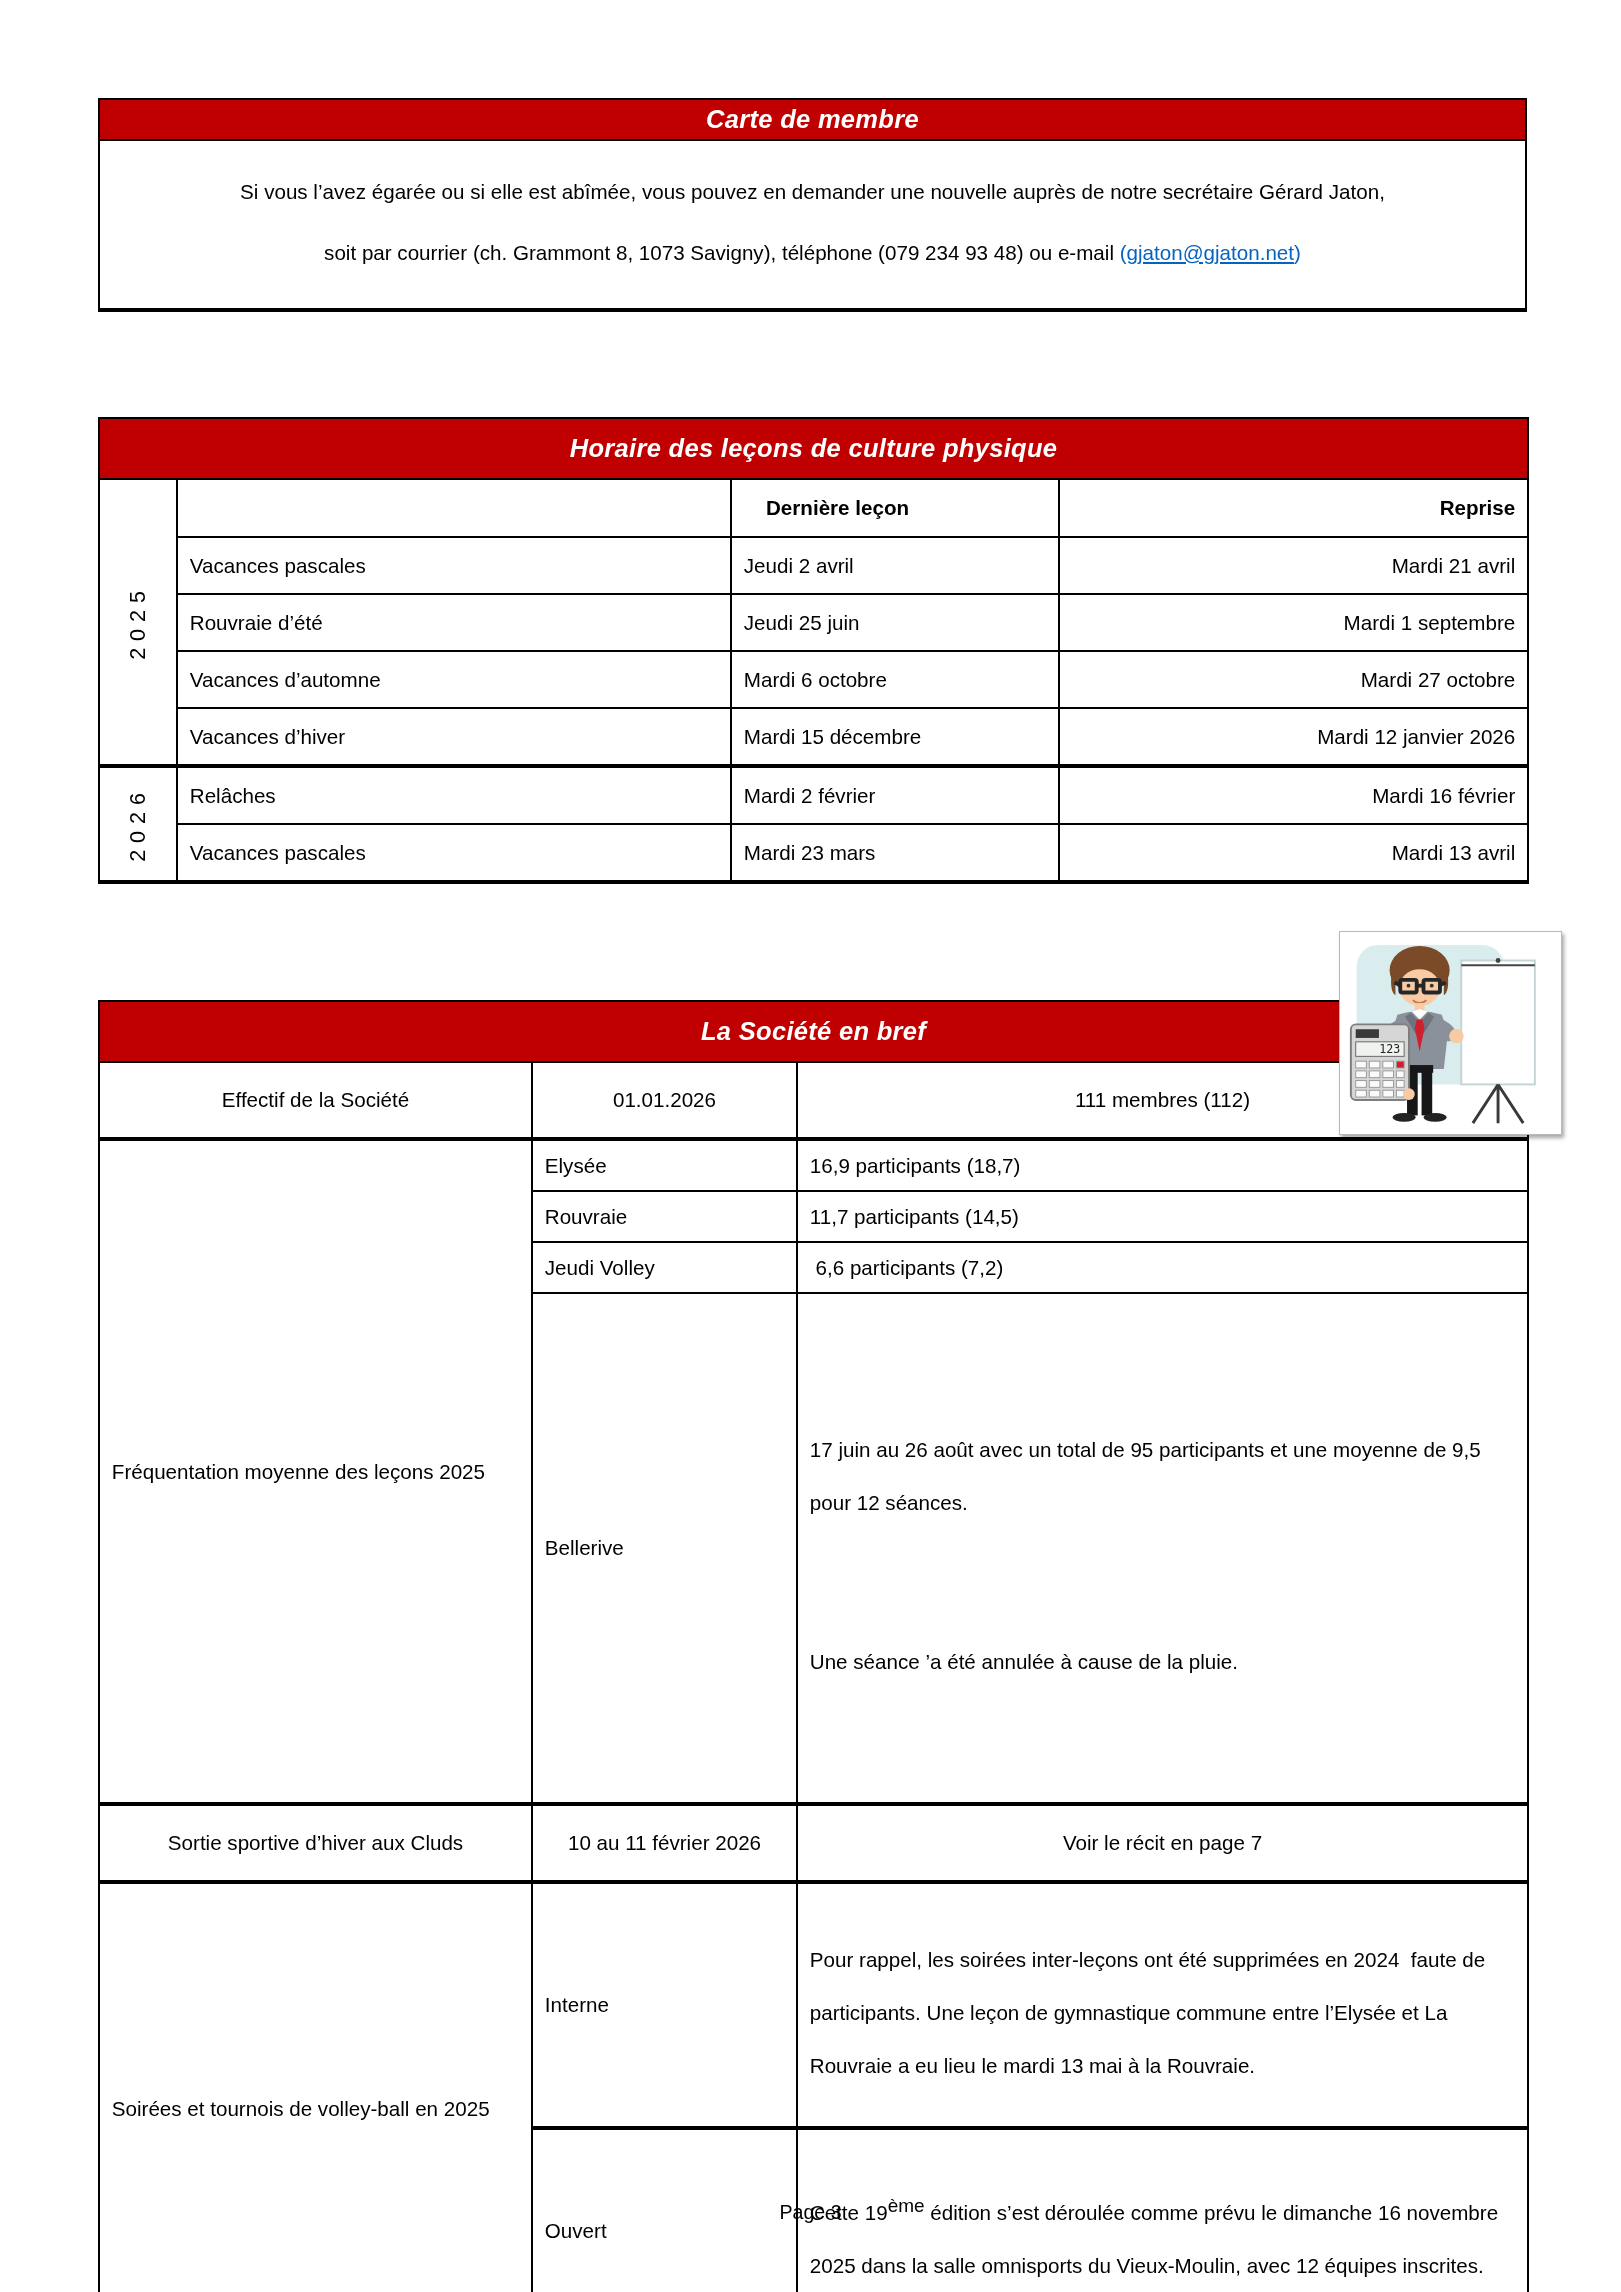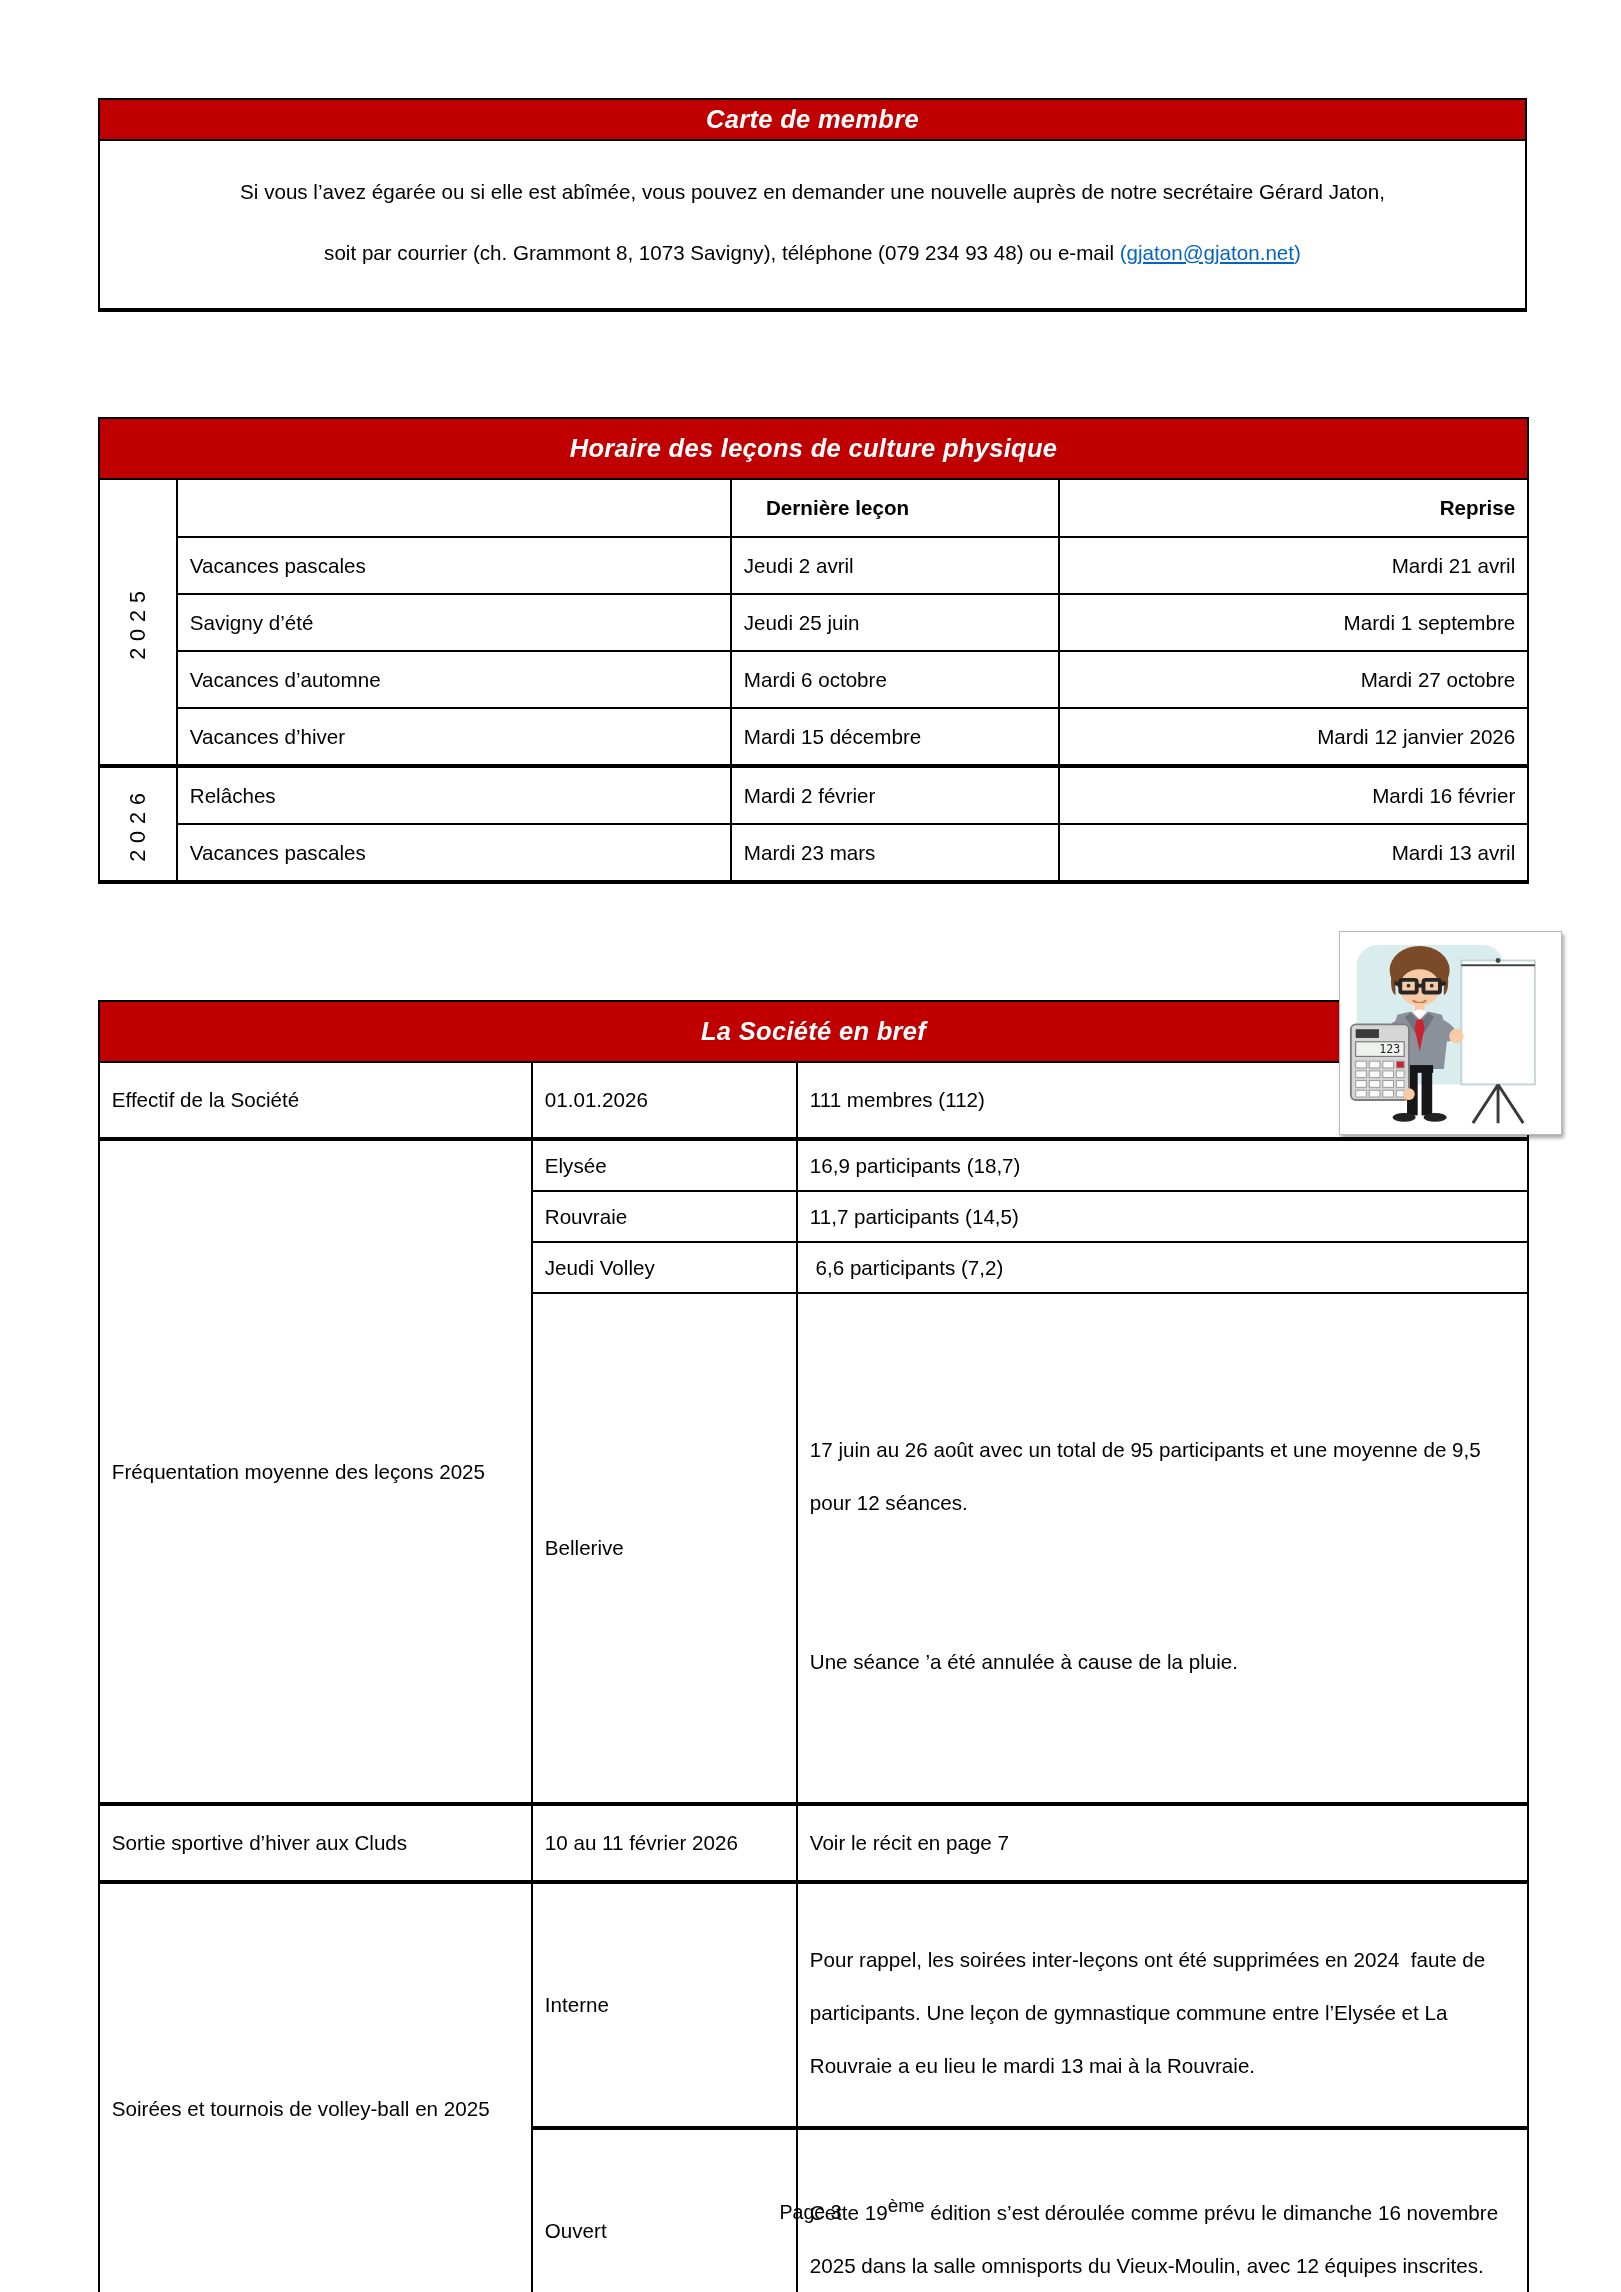--- a/index.html
+++ b/index.html
@@ -29,21 +29,21 @@
   .rot{display:inline-block;transform:rotate(-90deg);font-size:21.6px;letter-spacing:6.9px;white-space:nowrap;}
   .schedule td.h-dl{font-weight:bold;padding-left:34px;}
   .schedule td.h-rp{font-weight:bold;text-align:right;padding-left:26px;}
   .schedule td.reprise{text-align:right;}
   .schedule tr.r td{height:55px;}
   .schedule tr.head td{height:56px;}
 
   
   .society{left:98px;top:1000px;width:1429px;}
   .society td.info{white-space:pre-wrap;}
-  .society tr.h76 td{height:74px;}
+  .society tr.h76 td{height:74px;text-align:center;}
   .society tr.h50 td{height:49px;}
   .society tr.interne td{height:211px;}
   .society tr.ouvert td{height:172px;}
   .society td.multi{line-height:53px;padding-top:23px;padding-bottom:7.8px;}
   .society .wrap-label{max-width:374px;line-height:53px;}
   .society .wrap-label-wide{max-width:406px;line-height:53px;}
   sup.ord{font-size:19px;line-height:0;vertical-align:super;}
 
   
   .clipart{position:absolute;left:1339px;top:931px;width:223px;height:204px;z-index:6;background:#fff;
@@ -85,21 +85,21 @@
       <td></td>
       <td class="h-dl">Dernière leçon</td>
       <td class="h-rp">Reprise</td>
     </tr>
     <tr class="r">
       <td>Vacances pascales</td>
       <td>Jeudi 2 avril</td>
       <td class="reprise">Mardi 21 avril</td>
     </tr>
     <tr class="r">
-      <td>Savigny d’été</td>
+      <td>Rouvraie d’été</td>
       <td>Jeudi 25 juin</td>
       <td class="reprise">Mardi 1 septembre</td>
     </tr>
     <tr class="r">
       <td>Vacances d’automne</td>
       <td>Mardi 6 octobre</td>
       <td class="reprise">Mardi 27 octobre</td>
     </tr>
     <tr class="r">
       <td>Vacances d’hiver</td>

